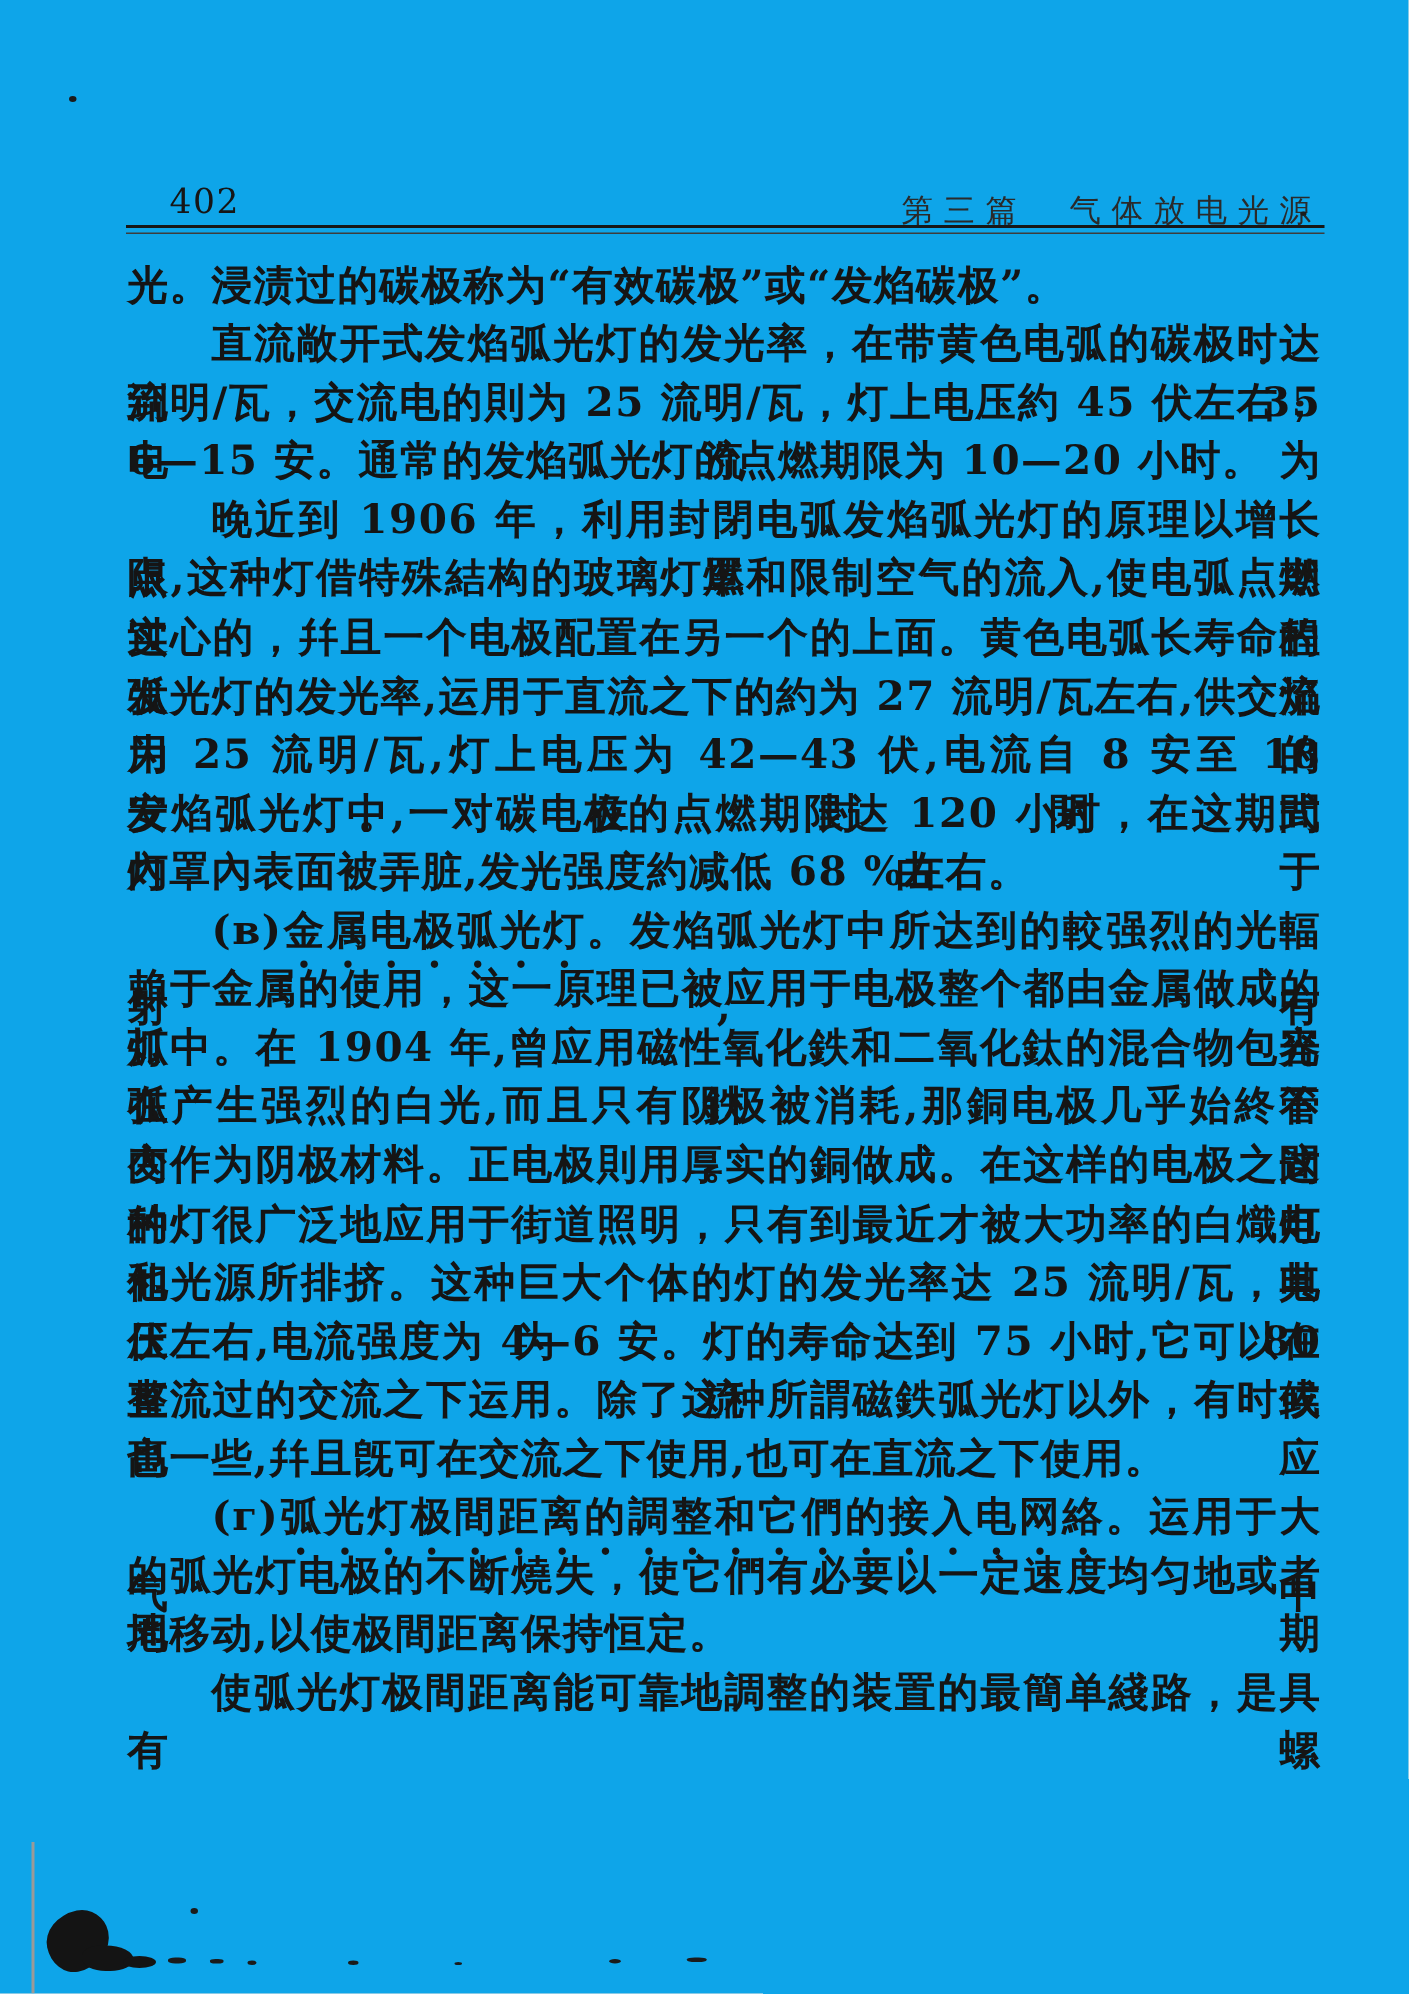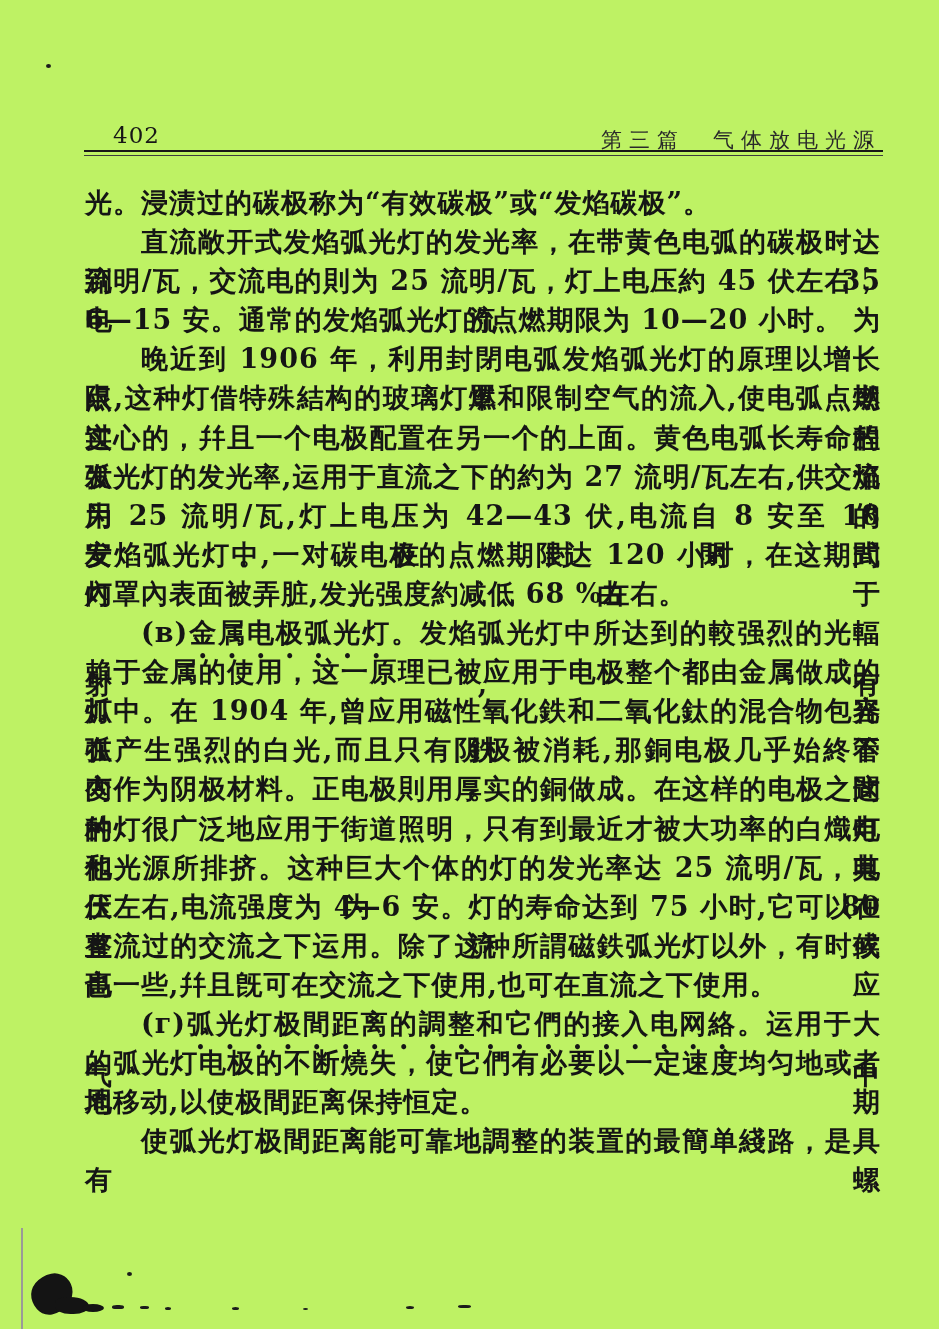--- a/index.html
+++ b/index.html
@@ -37,21 +37,21 @@
     left: 84px; top: 150px;
     width: 799px;
     height: 3px;
     border-top: 2px solid #171717;
     border-bottom: 1px solid #3d3d3d;
     box-sizing: content-box;
   }
   
   .text-block {
     position: absolute;
-    left: 85px; top: 183px;
+    left: 85px; top: 171px;
     width: 796px;
     font-size: 27px;
     font-weight: bold;
     letter-spacing: 1px;
     color: #151515;
   }
   .line {
     height: 39.1px;
     line-height: 39.1px;
     white-space: nowrap;
@@ -87,21 +87,21 @@
   .scanline {
     position: absolute;
     left: 21px; top: 1228px; width: 2px; height: 101px;
     background: #9a9a98;
   }
   .speck { position: absolute; background: #1b1b1b; border-radius: 50%; }
 </style>
 </head>
 <body>
 
-<div class="page" style="background: #bef264;">
+<div class="page" style="background: #0ea5e9;">
 
   <div class="pagenum">402</div>
   <div class="htitle">第三篇　气体放电光源</div>
   <div class="rule"></div>
 
   <div class="text-block" style="color: rgb(21, 21, 21);">
       <div class="line"><span>光。浸渍过的碳极称为“有效碳极”或“发焰碳极”。</span></div>
       <div class="line jfull indent"><span>直流敞开式发焰弧光灯的发光率，在带黄色电弧的碳极时达到 35</span></div>
       <div class="line jfull"><span>流明/瓦，交流电的則为 25 流明/瓦，灯上电压約 45 伏左右，电流为</span></div>
       <div class="line"><span>6—15 安。通常的发焰弧光灯的点燃期限为 10—20 小时。</span></div>

